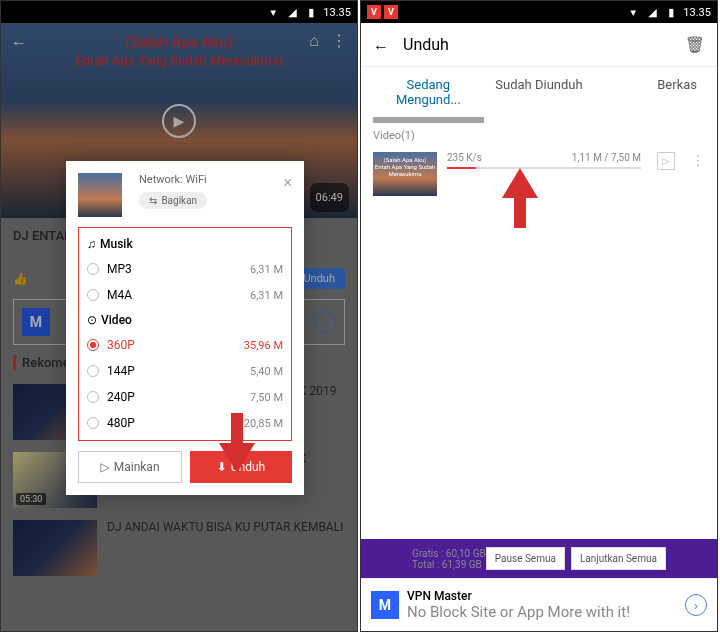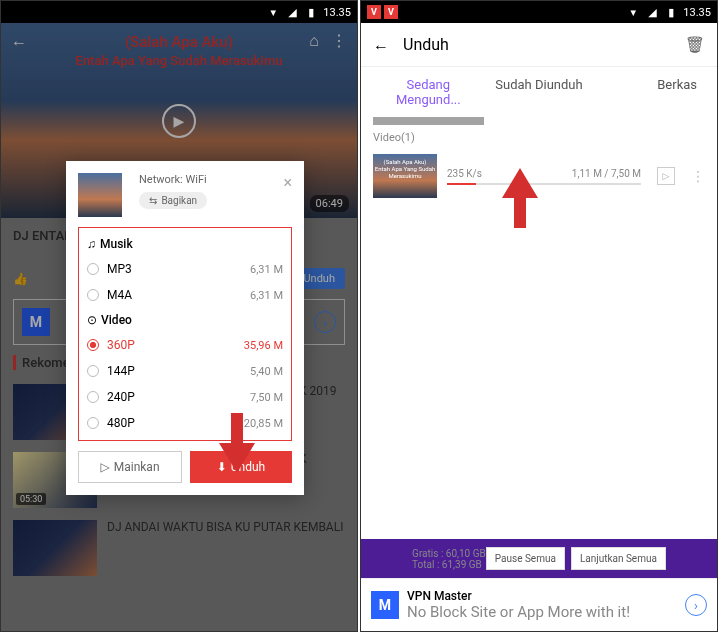--- a/index.html
+++ b/index.html
@@ -12,21 +12,21 @@
 .app-box{width:14px;height:14px;background:#e53935;display:flex;align-items:center;justify-content:center;font-size:9px;font-weight:bold;color:#fff}
 
 
 .p1 .content{position:absolute;inset:0;top:22px}
 .bg-dim{position:absolute;inset:0;background:#888}
 .video-hero{height:195px;background:linear-gradient(180deg,#4a6fa0 0%,#3b5a86 40%,#c07850 60%,#2a3950 100%);position:relative;color:#fff;text-align:center;padding-top:10px}
 .video-hero .t1{font-size:15px;color:#e53935;font-weight:500}
 .video-hero .t2{font-size:13px;color:#e53935;font-weight:500;margin-top:2px}
 .video-hero .topbar{position:absolute;top:8px;left:0;right:0;display:flex;justify-content:space-between;padding:0 10px}
 .video-hero .play{position:absolute;top:50%;left:50%;transform:translate(-50%,-50%);width:34px;height:34px;border:2px solid #fff;border-radius:50%;display:flex;align-items:center;justify-content:center;font-size:14px}
-.video-hero .dur{position:absolute;bottom:6px;right:8px;background:rgba(0,0,0,.5);padding:2px 6px;font-size:11px;border-radius:7px}
+.video-hero .dur{position:absolute;bottom:6px;right:8px;background:rgba(0,0,0,.5);padding:8px 6px;font-size:11px;border-radius:7px}
 .below{padding:10px 12px;color:#333}
 .below h4{font-size:13px;font-weight:500;margin-bottom:4px}
 .meta{font-size:11px;color:#888;margin-bottom:8px}
 .actions{display:flex;gap:8px;align-items:center;margin-bottom:10px}
 .like{font-size:12px;color:#888}
 .btn-sm{background:#4285f4;color:#fff;font-size:11px;padding:4px 10px;border-radius:3px;margin-left:auto}
 .promo{border:1px solid #ddd;padding:8px;display:flex;align-items:center;gap:8px;margin-bottom:10px;position:relative}
 .m-icon{width:28px;height:28px;background:#2962ff;color:#fff;display:flex;align-items:center;justify-content:center;font-weight:bold;font-size:14px}
 .circle-btn{width:22px;height:22px;border:1.5px solid #4285f4;border-radius:50%;display:flex;align-items:center;justify-content:center;color:#4285f4;font-size:13px;margin-left:auto}
 .section{font-size:13px;font-weight:500;margin:8px 0;border-left:3px solid #e53935;padding-left:6px}
@@ -58,24 +58,24 @@
 .btn-o{flex:1;border:1px solid #ccc;padding:8px 0;text-align:center;font-size:12px;color:#666;display:flex;align-items:center;justify-content:center;gap:4px}
 .btn-p{flex:1;background:#e53935;color:#fff;padding:8px 0;text-align:center;font-size:12px;display:flex;align-items:center;justify-content:center;gap:4px}
 .arrow{position:absolute;width:36px;height:60px;z-index:20}
 .arrow svg{width:100%;height:100%}
 
 
 .p2 .hdr{height:44px;display:flex;align-items:center;padding:0 12px;gap:14px;font-size:16px;border-bottom:1px solid #eee}
 .p2 .trash{margin-left:auto;color:#666}
 .tabs{display:flex;padding:0 12px;font-size:13px;color:#555}
 .tab{padding:10px 8px;flex:1;text-align:center}
-.tab.on{color:#8b5cf6;border-bottom:8px solid #a3a3a3}
+.tab.on{color:#0369a1;border-bottom:6px solid #a3a3a3}
 .tab:last-child{text-align:right}
 .subh{font-size:11px;color:#888;padding:6px 12px 2px}
-.dl-item{display:flex;gap:10px;padding:8px 12px;align-items:center}
+.dl-item{display:flex;gap:10px;padding:8px 12px;align-items:flex-start}
 .dl-thumb{width:64px;height:44px;background:linear-gradient(180deg,#4a6fa0,#c07850 60%,#2a3950);flex-shrink:0;font-size:6px;color:#fff;text-align:center;padding-top:4px}
 .dl-info{flex:1}
 .dl-meta{display:flex;justify-content:space-between;font-size:10px;color:#888;margin-bottom:4px}
 .prog{height:2px;background:#ddd;position:relative}
 .prog-f{position:absolute;left:0;top:0;height:100%;width:15%;background:#e53935}
 .dl-play{width:18px;height:18px;border:1px solid #ccc;color:#aaa;font-size:9px;display:flex;align-items:center;justify-content:center;margin-left:6px}
 .dl-more{color:#bbb;font-size:14px;margin-left:6px}
 .footer{position:absolute;bottom:0;left:0;right:0}
 .storage{display:flex;justify-content:center;align-items:center;padding:8px 10px;background:#4c1d95;font-size:10px;color:#888}
 .storage .btns{display:flex;gap:6px}

